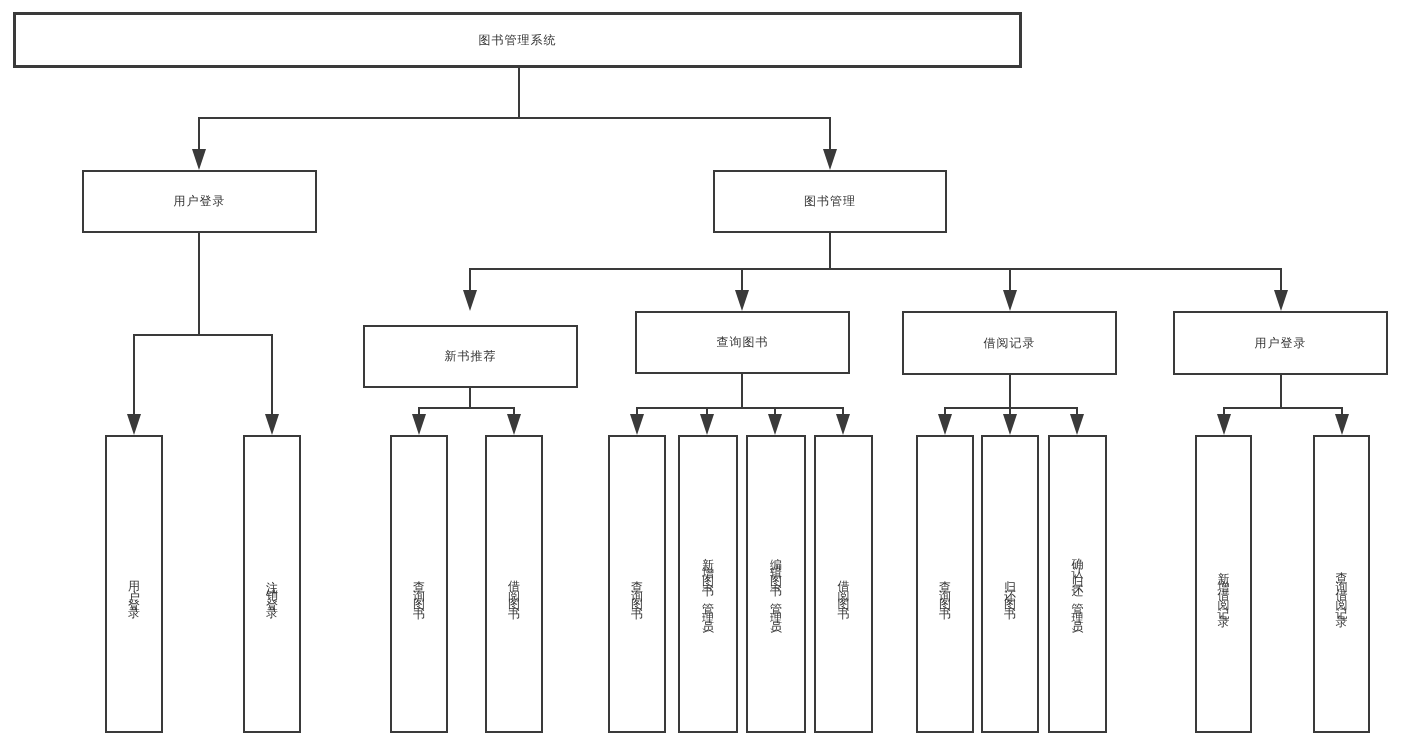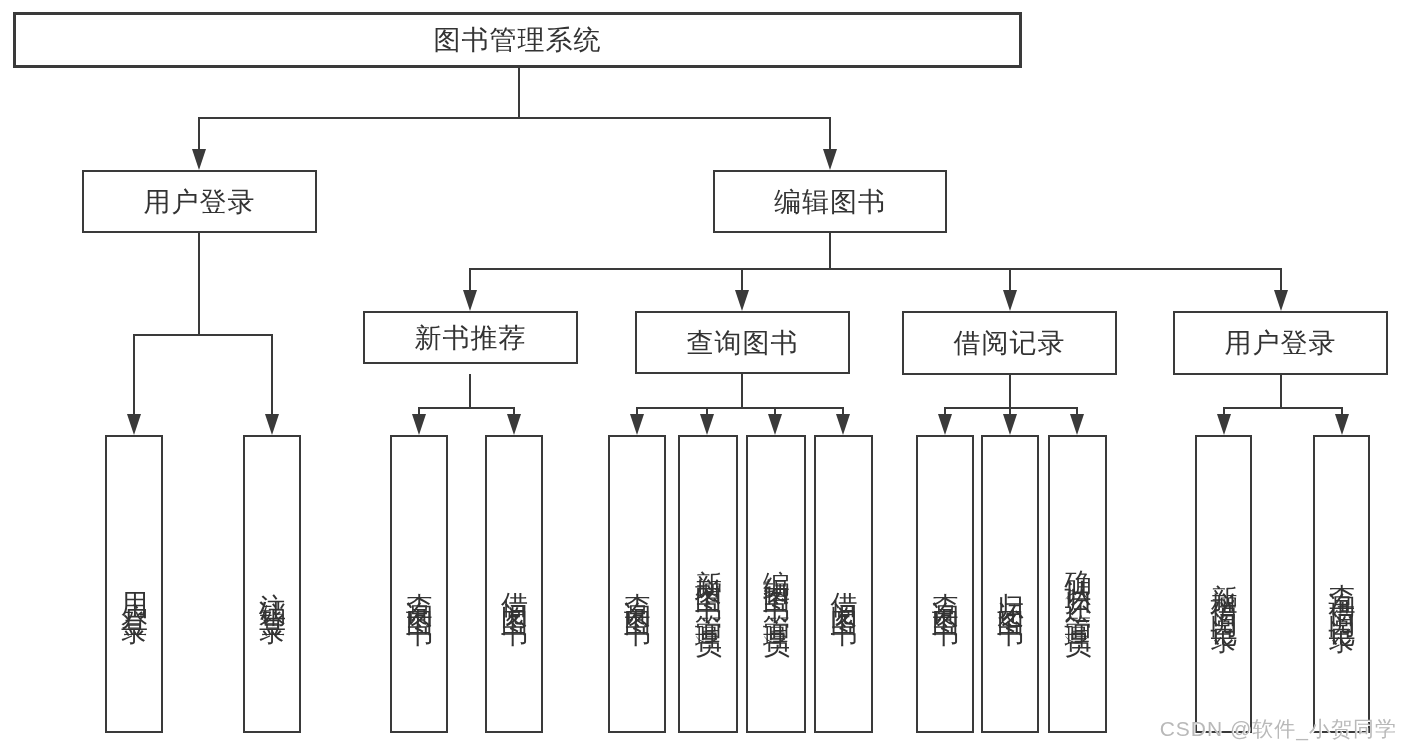--- a/index.html
+++ b/index.html
@@ -13,21 +13,21 @@
   }
   .node {
     position: absolute;
     box-sizing: border-box;
     border: 2px solid #3a3a3a;
     background: #ffffff;
     display: flex;
     align-items: center;
     justify-content: center;
     color: #333333;
-    font-size: 27px;
+    font-size: 12px;
     z-index: 2;
     letter-spacing: 1px;
   }
   .root-node { border-width: 3px; }
   .leaf .vtext {
     writing-mode: vertical-rl;
     letter-spacing: 9px;
     line-height: 1;
     padding-top: 9px; 
   }
@@ -63,24 +63,24 @@
 <div id="canvas">
 
   <div class="node root-node" style="left:13px; top:12px; width:1009px; height:56px;">
     <span>图书管理系统</span>
   </div>
 
   <div class="node" style="left:82px; top:170px; width:235px; height:63px;">
     <span>用户登录</span>
   </div>
   <div class="node" style="left:713px; top:170px; width:234px; height:63px;">
-    <span>编辑图书</span>
+    <span>图书管理</span>
   </div>
 
-  <div class="node" style="left:363px; top:311px; width:215px; height:53px;">
+  <div class="node" style="left:363px; top:325px; width:215px; height:63px;">
     <span>新书推荐</span>
   </div>
   <div class="node" style="left:635px; top:311px; width:215px; height:63px;">
     <span>查询图书</span>
   </div>
   <div class="node" style="left:902px; top:311px; width:215px; height:64px;">
     <span>借阅记录</span>
   </div>
   <div class="node" style="left:1173px; top:311px; width:215px; height:64px;">
     <span>用户登录</span>
@@ -123,21 +123,20 @@
     <span class="vtext">确认归还（管理员）</span>
   </div>
 
   <div class="node leaf" style="left:1195px; top:435px; width:57px; height:298px;">
     <span class="vtext">新增借阅记录</span>
   </div>
   <div class="node leaf" style="left:1313px; top:435px; width:57px; height:298px;">
     <span class="vtext">查询借阅记录</span>
   </div>
 
-  <div class="watermark">CSDN @软件_小贺同学</div>
 <div class="cline" style="left: 518px; top: 68px; width: 2px; height: 51px;"></div>
     <div class="cline" style="left: 198px; top: 117px; width: 633px; height: 2px;"></div>
     <div class="cline" style="left: 198px; top: 117px; width: 2px; height: 38px;"></div>
     <div class="arrow" style="left: 192px; top: 149px;"></div>
     <div class="cline" style="left: 829px; top: 117px; width: 2px; height: 38px;"></div>
     <div class="arrow" style="left: 823px; top: 149px;"></div>
     <div class="cline" style="left: 198px; top: 233px; width: 2px; height: 103px;"></div>
     <div class="cline" style="left: 133px; top: 334px; width: 140px; height: 2px;"></div>
     <div class="cline" style="left: 133px; top: 334px; width: 2px; height: 86px;"></div>
     <div class="arrow" style="left: 127px; top: 414px;"></div>

